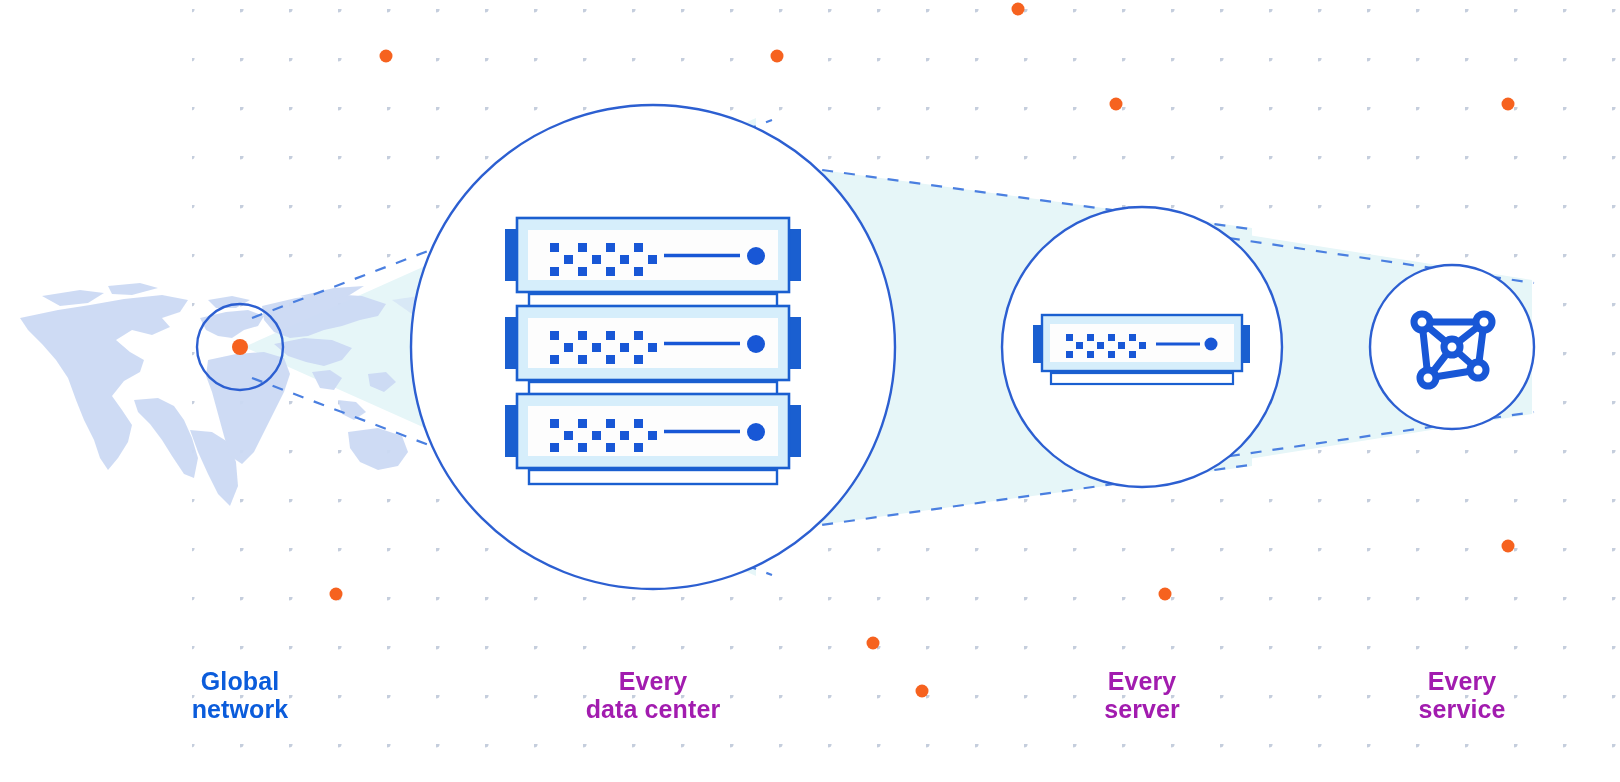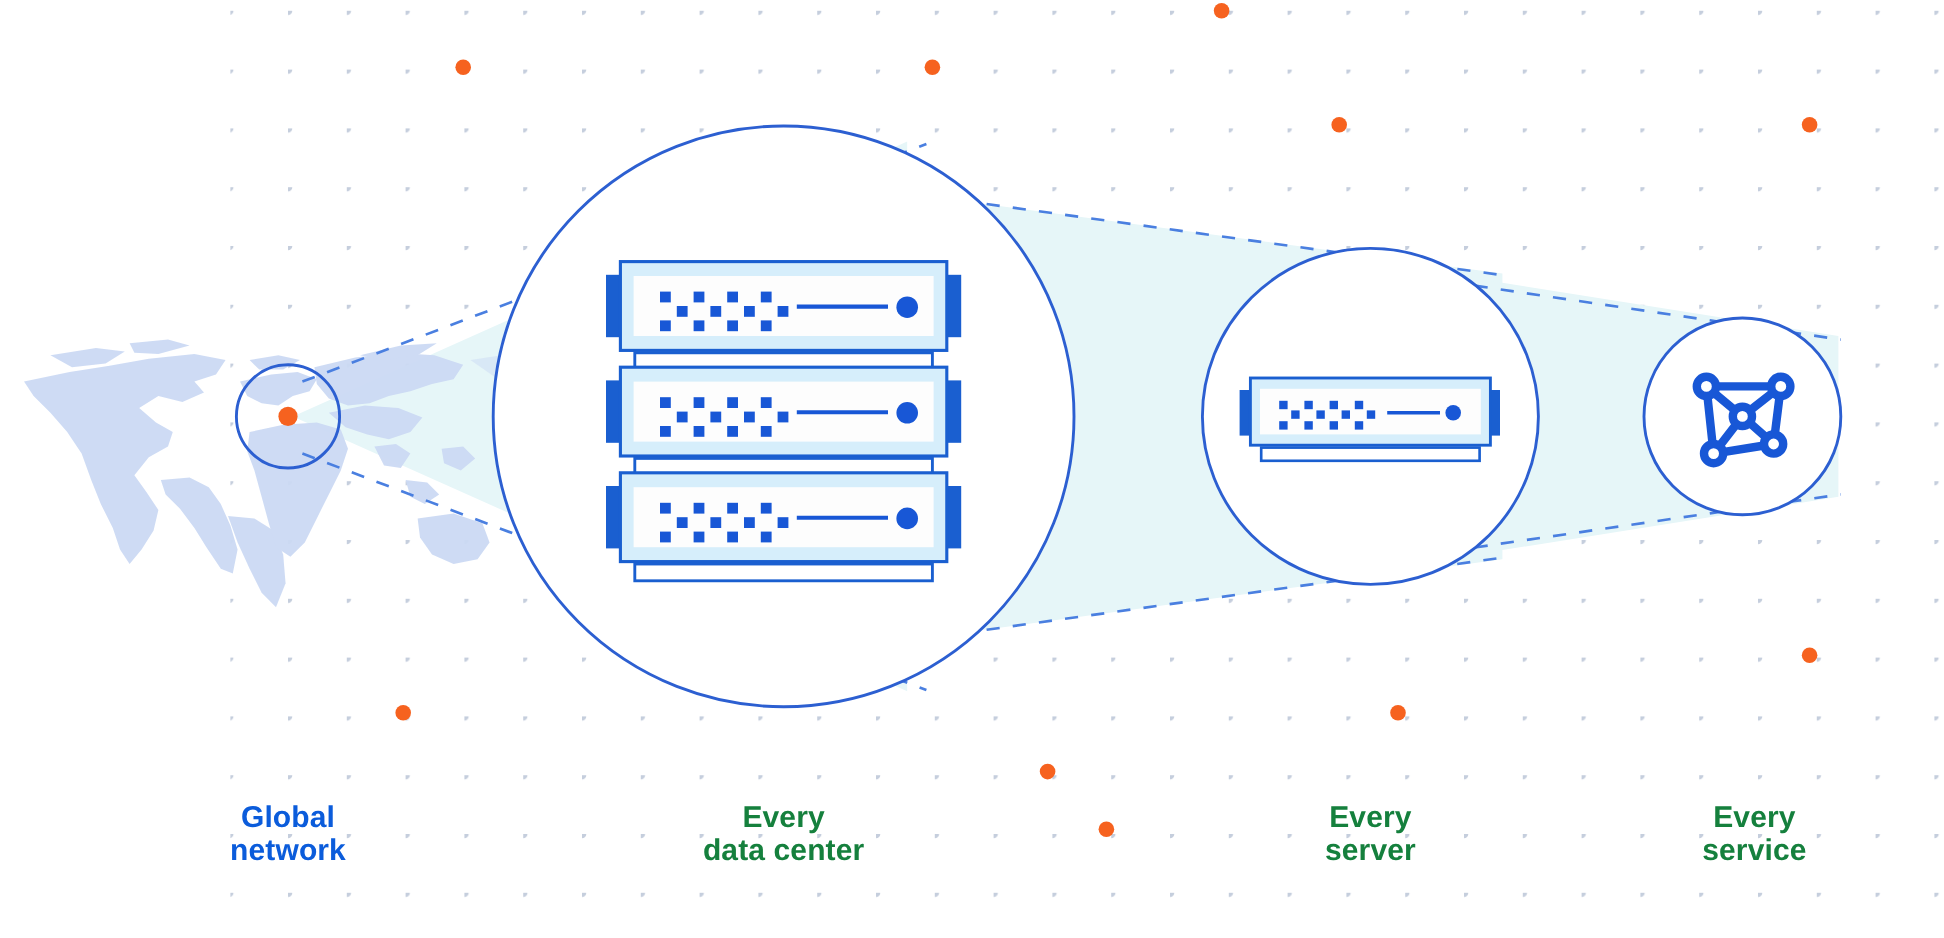--- a/index.html
+++ b/index.html
@@ -11,21 +11,21 @@
     position:relative;
   }
   #stage{position:absolute;left:12px;top:0;width:1620px;height:782px;}
   #stage svg{position:absolute;left:0;top:0;}
   .lbl{
     position:absolute;
     text-align:center;
     font-size:25px;
     line-height:1.1;
     font-weight:700;
-    color:#15803d;
+    color:#a21caf;
     letter-spacing:.1px;
     white-space:pre-line;
   }
   .lbl.accent{color:#0b5cdb;}
 </style>
 </head>
 <body>
 
 <div id="stage">
 

